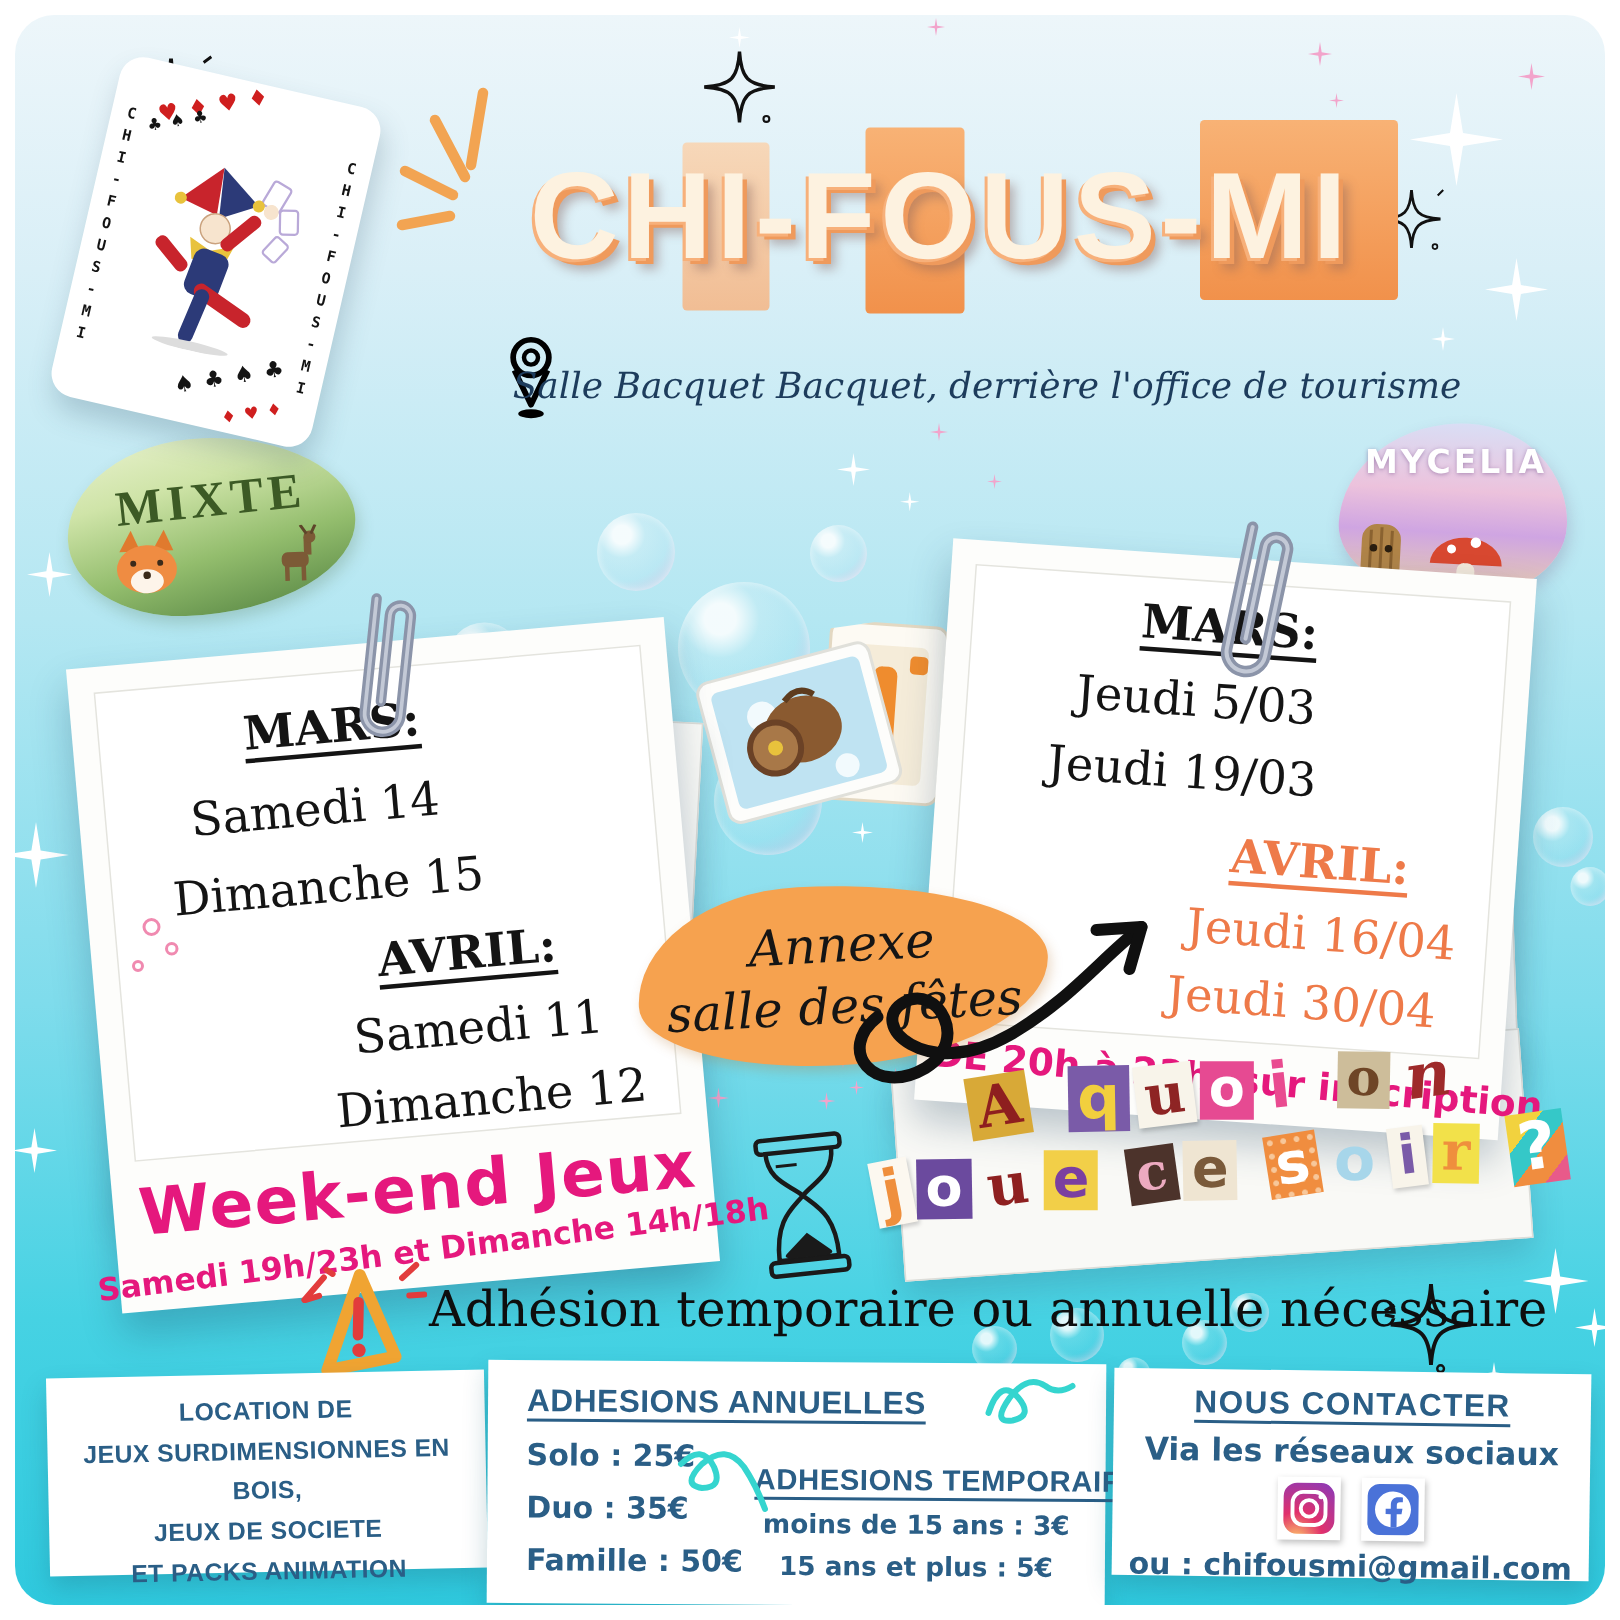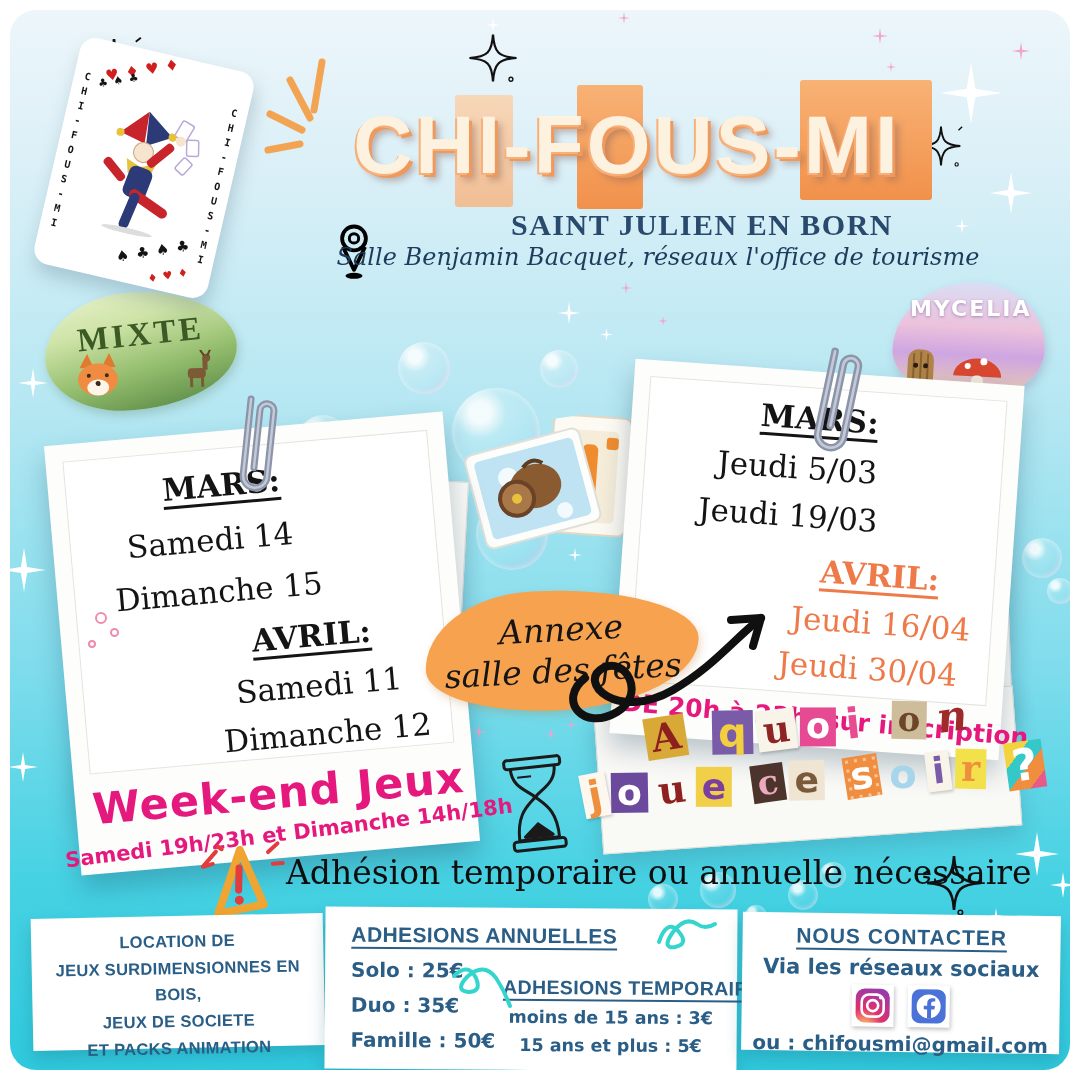--- a/index.html
+++ b/index.html
@@ -229,28 +229,27 @@
           <path d="M60 10 L52 58"></path>
           <path d="M28 28 L48 66"></path>
           <path d="M8 62 L40 78"></path>
           <path d="M6 98 L38 92"></path>
         </g>
       </svg>
   <div class="hl light" style="left:445px;top:85px;width:58px;height:112px;"></div>
   <div class="hl" style="left:567px;top:75px;width:66px;height:124px;"></div>
   <div class="hl" style="left:790px;top:70px;width:132px;height:120px;"></div>
   <div class="title">CHI-FOUS-MI</div>
-  <div class="subtitle">SAINT JULIEN EN BORN</div>
   <svg class="pin" width="34" height="60" viewBox="0 0 40 70">
         <circle cx="20" cy="19" r="14" fill="none" stroke="#000" stroke-width="4.5"></circle>
         <circle cx="20" cy="19" r="5.5" fill="none" stroke="#000" stroke-width="3.5"></circle>
         <path d="M7 29 L20 56 L33 29" fill="none" stroke="#000" stroke-width="4.5" stroke-linejoin="round"></path>
         <ellipse cx="20" cy="63" rx="10" ry="3.5" fill="#000"></ellipse>
       </svg>
-  <div class="address">Salle Benjamin Bacquet, réseaux l'office de tourisme</div>
+  <div class="address">Salle Bacquet Bacquet, derrière l'office de tourisme</div>
 
   <div class="joker-card">
     <div class="card-side left">CHI-FOUS-MI</div>
     <div class="card-side right">CHI-FOUS-MI</div>
     <div class="suits tl1"><span class="red">♥ ♦ ♥ ♦</span></div>
     <div class="suits tl2"><span class="blk">♣ ♠ ♣</span></div>
     <div class="suits br1"><span class="blk">♠ ♣ ♠ ♣</span></div>
     <div class="suits br2"><span class="red">♦ ♥ ♦</span></div>
     <svg style="position:absolute;left:26px;top:44px;" width="126" height="140" viewBox="0 0 126 140">
       <rect x="88" y="18" width="13" height="18" rx="2" fill="#fff" stroke="#b9a9d8" stroke-width="1.5" transform="rotate(18 94 27)"></rect>

